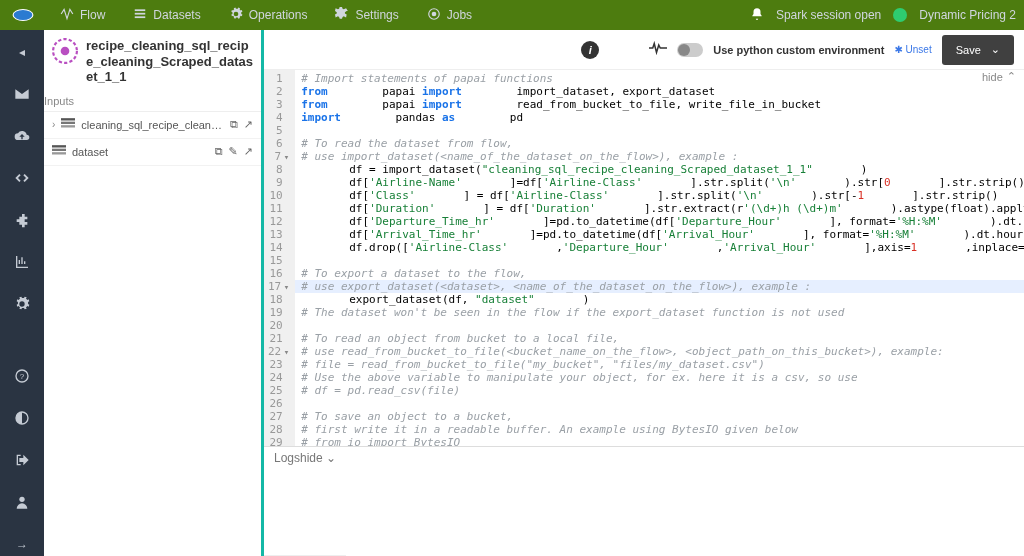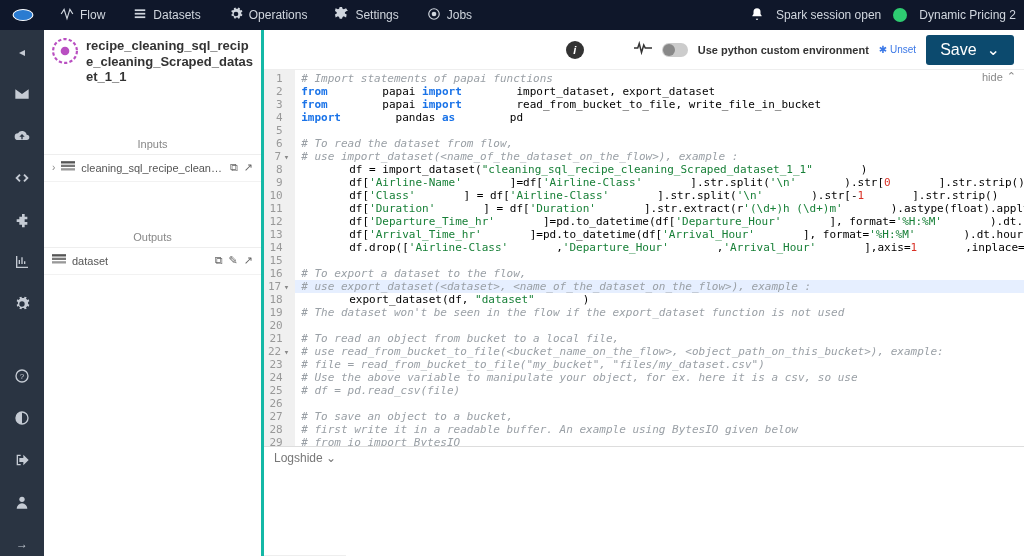--- a/index.html
+++ b/index.html
@@ -1,51 +1,51 @@
 <!DOCTYPE html>
 <html><head>
 <meta charset="utf-8">
 <style>
   * { box-sizing: border-box; margin: 0; padding: 0; }
   html, body { width: 1024px; height: 556px; font-family: Arial, Helvetica, sans-serif; font-size: 12px; overflow: hidden; background: #fff; color: #333; }
-  .topbar { background: #0f172a; color: #fff; height: 30px; display: flex; align-items: center; padding: 0 8px; font-size: 12px; }
+  .topbar { background: #4d7c0f; color: #fff; height: 30px; display: flex; align-items: center; padding: 0 8px; font-size: 12px; }
   .topbar .logo { width: 30px; height: 22px; display: flex; align-items: center; justify-content: center; margin-right: 8px; }
   .topbar .logo svg { width: 22px; height: 16px; }
   .topbar .navitem { display: flex; align-items: center; gap: 6px; padding: 0 14px; cursor: pointer; color: #d0d6de; }
   .topbar .spacer { flex: 1; }
   .topbar .session { display: flex; align-items: center; gap: 12px; color: #d0d6de; }
   .dot-green { width: 14px; height: 14px; border-radius: 50%; background: #2ecc71; display: inline-block; }
 
   .body { display: flex; height: calc(100% - 30px); }
   .siderail { width: 44px; background: #2a3442; display: flex; flex-direction: column; align-items: center; padding-top: 10px; gap: 18px; color: #c5cbd4; }
   .siderail .railbtn { width: 24px; height: 24px; display: flex; align-items: center; justify-content: center; cursor: pointer; }
   .siderail .railgap { flex: 1; }
 
   .left-panel { width: 220px; border-right: 3px solid #14b8a6; background: #fff; display: flex; flex-direction: column; }
   .recipe-header { display: flex; padding: 8px 8px 4px 8px; gap: 8px; align-items: flex-start; }
   .recipe-icon { width: 26px; height: 26px; flex: none; }
   .recipe-title { font-size: 13px; font-weight: bold; color: #333; line-height: 1.2; word-break: break-all; }
-  .section-label { text-align: center; color: #888; font-size: 11px; padding: 6px 0 4px; border-bottom: 1px solid #eee; margin-top: 43px; }
+  .section-label { text-align: left; color: #888; font-size: 11px; padding: 6px 0 4px; border-bottom: 1px solid #eee; }
   .io-row { display: flex; align-items: center; gap: 6px; padding: 6px 8px; font-size: 11px; border-bottom: 1px solid #f2f2f2; color: #555; }
   .io-row .chev { color: #888; font-size: 10px; }
   .io-row .name { flex: 1; white-space: nowrap; overflow: hidden; text-overflow: ellipsis; }
   .io-row .actions { display: flex; gap: 6px; color: #666; }
 
   .main { flex: 1; display: flex; flex-direction: column; position: relative; min-width: 0; }
   .toolbar { height: 40px; display: flex; align-items: center; padding: 0 10px; gap: 10px; border-bottom: 1px solid #eee; }
   .toolbar .tspacer { flex: 1; }
   .info-dot { width: 18px; height: 18px; border-radius: 50%; background: #333; color: #fff; display: flex; align-items: center; justify-content: center; font-size: 11px; font-style: italic; font-weight: bold; }
   .pulse-icon { color: #333; font-size: 14px; }
   .toggle { width: 26px; height: 14px; background: #ccc; border-radius: 7px; position: relative; }
   .toggle::after { content: ""; width: 12px; height: 12px; border-radius: 50%; background: #888; position: absolute; top: 1px; left: 1px; }
   .toggle-label { font-size: 11px; font-weight: bold; color: #333; }
   .unset { font-size: 10px; color: #3b78e7; text-align: right; }
   .unset::before { content: "✱ "; color: #3b78e7; }
   .env-select { height: 30px; border: 1px solid #ccc; border-radius: 2px; width: 130px; display: flex; align-items: center; padding: 0 8px; color: #888; font-size: 11px; justify-content: space-between; }
-  .save-btn { height: 30px; background: #0c4a6e; color: #fff; border-radius: 3px; display: flex; align-items: center; padding: 0 14px; gap: 10px; font-size: 16px; }
+  .save-btn { height: 30px; background: #404040; color: #fff; border-radius: 3px; display: flex; align-items: center; padding: 0 14px; gap: 10px; font-size: 11px; }
 
   .editor-wrap { flex: 1; display: flex; min-height: 0; }
   .editor-scroll { flex: 1; overflow: auto; }
   .editor { display: flex; font-family: Menlo, Consolas, monospace; font-size: 11px; line-height: 13px; }
   .gutter { background: #f0f0f0; color: #999; text-align: right; padding: 2px 6px 2px 4px; user-select: none; white-space: pre; }
   .gutter .g { height: 13px; }
   .fold { color: #888; font-size: 9px; display: inline-block; width: 8px; }
   .code { padding: 2px 6px; white-space: pre; }
   .code .ln { height: 13px; }
   .hl { background: #e6efff; display: block; margin: 0 -6px; padding: 0 6px; }
@@ -195,21 +195,20 @@
             <rect x="0" y="0" width="24" height="4"></rect>
             <rect x="0" y="6" width="24" height="4" opacity="0.8"></rect>
             <rect x="0" y="12" width="24" height="4" opacity="0.6"></rect>
           </svg></span>
       <span class="name">cleaning_sql_recipe_cleaning_Scrap...</span>
       <span class="actions">
         <span>⧉</span>
         <span>↗</span>
       </span>
     </div>
-    <div class="section-label">Outputs</div>
     <div class="io-row">
       <span><svg width="14" height="12" viewBox="0 0 24 20" fill="#555">
             <rect x="0" y="0" width="24" height="4"></rect>
             <rect x="0" y="6" width="24" height="4" opacity="0.8"></rect>
             <rect x="0" y="12" width="24" height="4" opacity="0.6"></rect>
           </svg></span>
       <span class="name">dataset</span>
       <span class="actions">
         <span>⧉</span>
         <span>✎</span>

